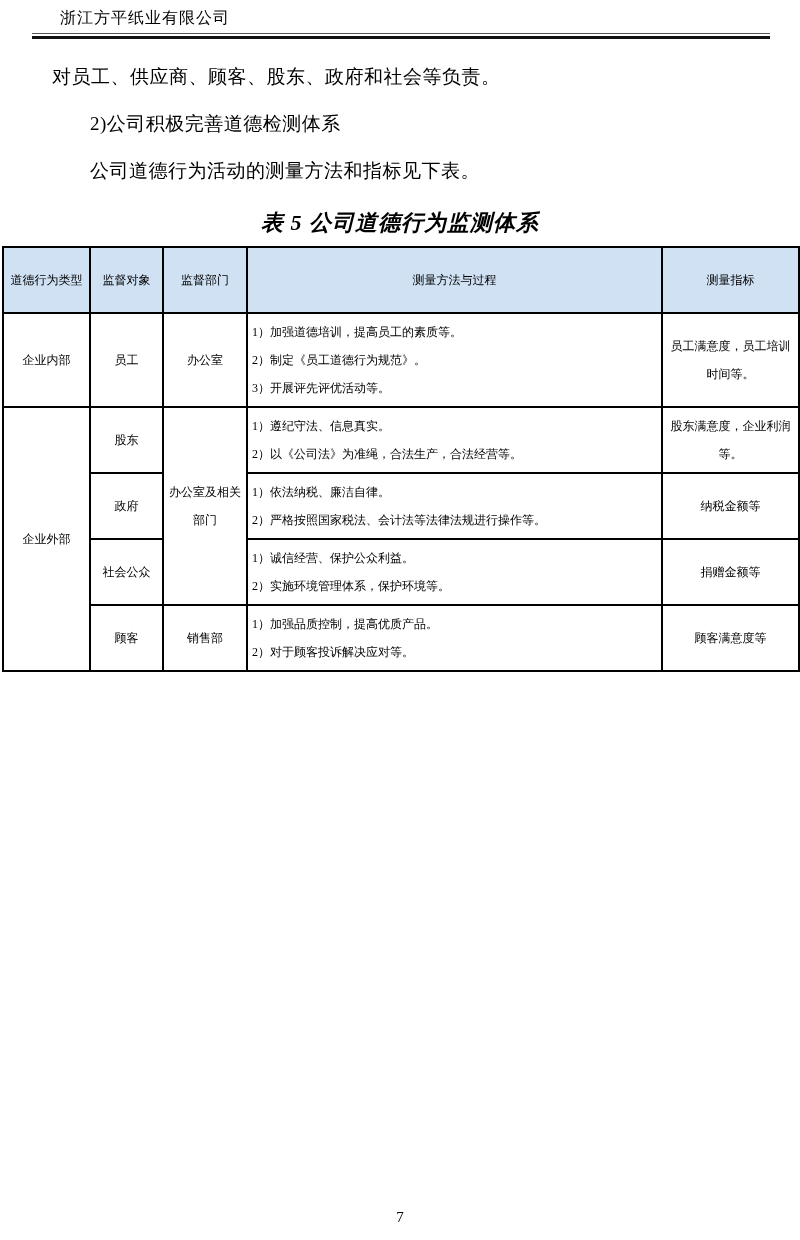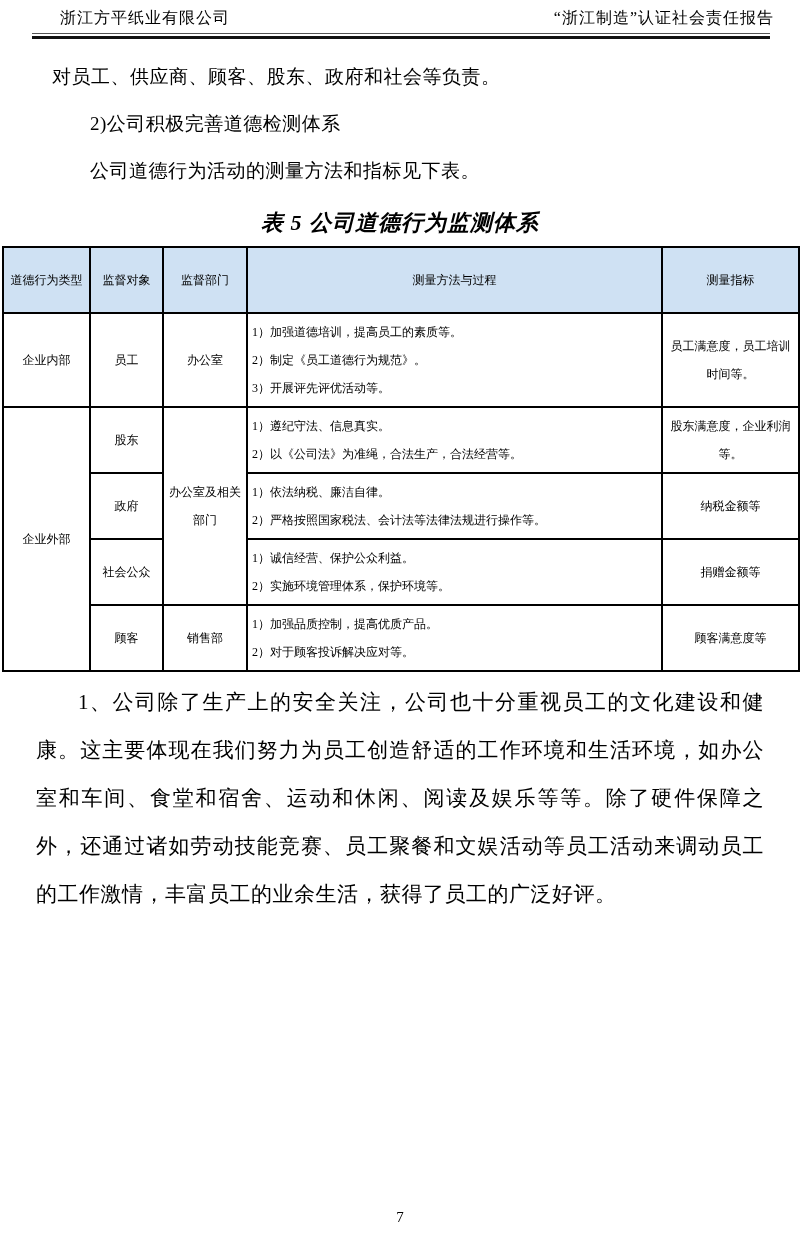--- a/index.html
+++ b/index.html
@@ -15,21 +15,21 @@
     height: 1240px;
     margin: 0 auto;
     background: #ffffff;
     overflow: hidden;
   }
   
   .doc-header {
     display: flex;
     justify-content: space-between;
     align-items: flex-end;
-    padding: 8px 26px 4px 60px;
+    padding: 8px 85px 4px 60px;
     font-size: 16px;
     letter-spacing: 1px;
   }
   .header-rule {
     margin: 0 30px 0 32px;
     border-top: 1px solid #555;
     border-bottom: 3px solid #111;
     height: 2px;
   }
   
@@ -98,21 +98,20 @@
     font-size: 15px;
   }
 </style>
 </head>
 <body>
 
 <div class="page">
 
   <div class="doc-header">
     <span>浙江方平纸业有限公司</span>
-    <span>“浙江制造”认证社会责任报告</span>
   </div>
   <div class="header-rule"></div>
 
   <div class="body-text intro-line1">对员工、供应商、顾客、股东、政府和社会等负责。</div>
   <div class="body-text indent">2)公司积极完善道德检测体系</div>
   <div class="body-text indent">公司道德行为活动的测量方法和指标见下表。</div>
 
   <div class="table-title">表 5 公司道德行为监测体系</div>
 
   <table class="ethics">
@@ -175,17 +174,16 @@
         <td class="center">销售部</td>
         <td class="methods-cell">
           <div class="method-line">1）加强品质控制，提高优质产品。</div>
           <div class="method-line">2）对于顾客投诉解决应对等。</div>
         </td>
         <td class="center">顾客满意度等</td>
       </tr>
     </tbody>
   </table>
 
-  <div class="para">1、公司除了生产上的安全关注，公司也十分重视员工的文化建设和健康。这主要体现在我们努力为员工创造舒适的工作环境和生活环境，如办公室和车间、食堂和宿舍、运动和休闲、阅读及娱乐等等。除了硬件保障之外，还通过诸如劳动技能竞赛、员工聚餐和文娱活动等员工活动来调动员工的工作激情，丰富员工的业余生活，获得了员工的广泛好评。</div>
 
   <div class="page-number">7</div>
 
 </div>
 
 </body></html>

